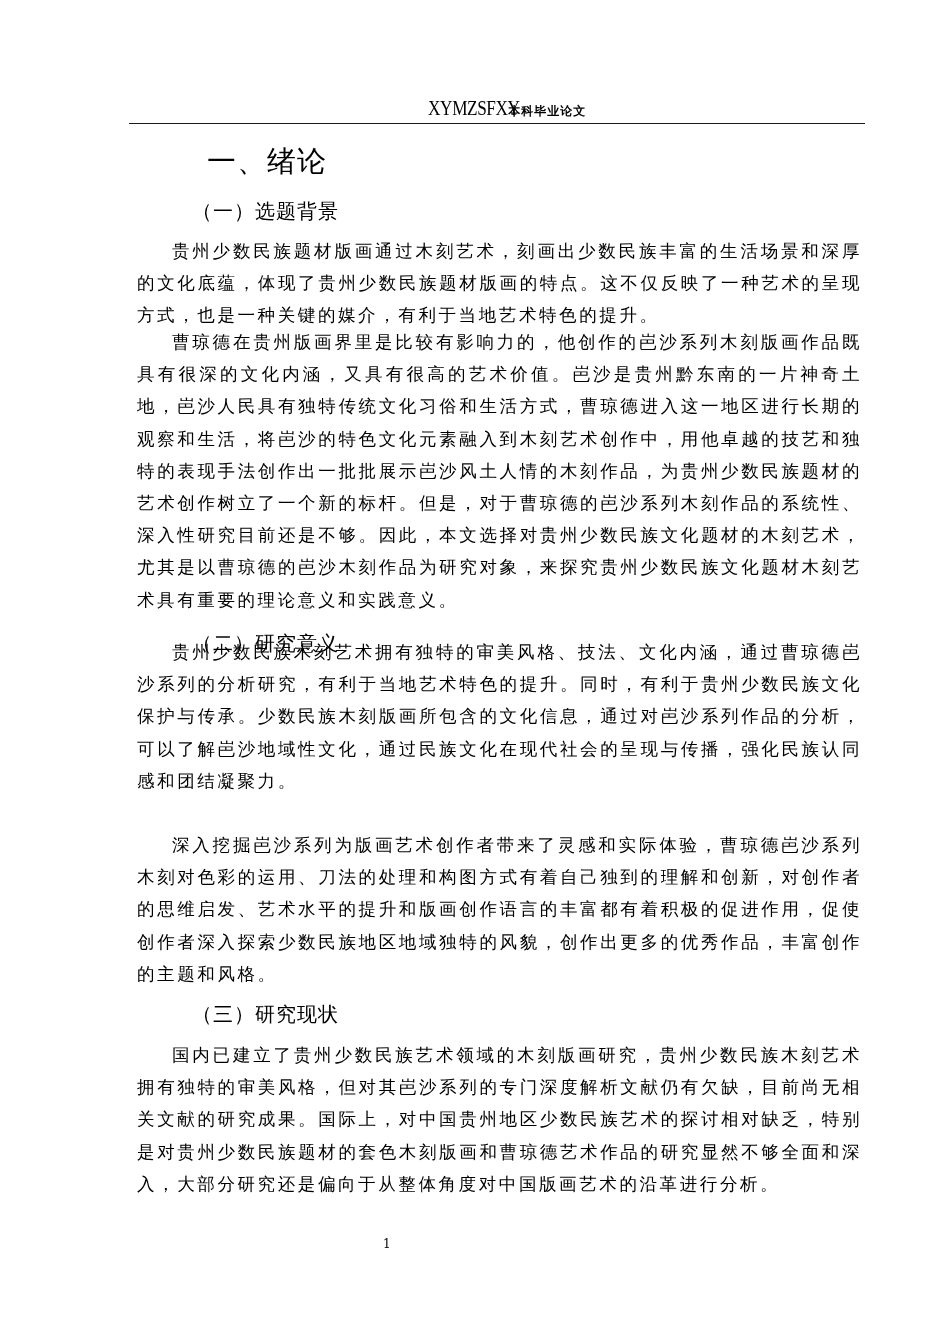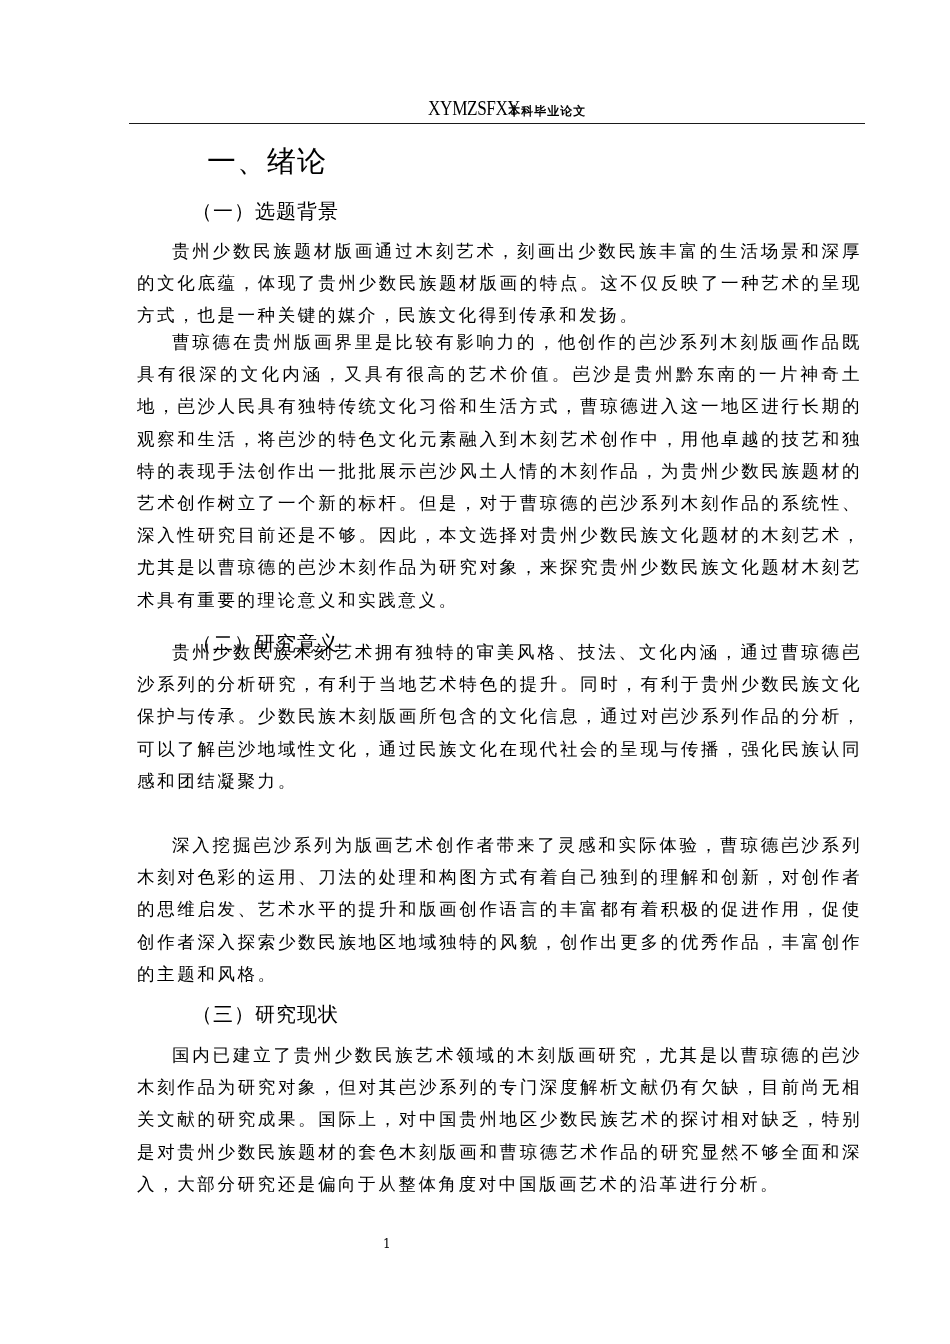--- a/index.html
+++ b/index.html
@@ -86,23 +86,23 @@
 <body>
 
 <div class="page-header">
   <span class="latin">XYMZSFXY</span>
   <span class="cjk">本科毕业论文</span>
 </div>
 
 <div class="h1">一、绪论</div>
 
 <div class="h2" style="top:196px;">（一）选题背景</div>
-<p class="para" style="top:235px;">贵州少数民族题材版画通过木刻艺术，刻画出少数民族丰富的生活场景和深厚的文化底蕴，体现了贵州少数民族题材版画的特点。这不仅反映了一种艺术的呈现方式，也是一种关键的媒介，民族文化得到传承和发扬。</p>
+<p class="para" style="top:235px;">贵州少数民族题材版画通过木刻艺术，刻画出少数民族丰富的生活场景和深厚的文化底蕴，体现了贵州少数民族题材版画的特点。这不仅反映了一种艺术的呈现方式，也是一种关键的媒介，有利于当地艺术特色的提升。</p>
 <p class="para" style="top:326px;">曹琼德在贵州版画界里是比较有影响力的，他创作的岜沙系列木刻版画作品既具有很深的文化内涵，又具有很高的艺术价值。岜沙是贵州黔东南的一片神奇土地，岜沙人民具有独特传统文化习俗和生活方式，曹琼德进入这一地区进行长期的观察和生活，将岜沙的特色文化元素融入到木刻艺术创作中，用他卓越的技艺和独特的表现手法创作出一批批展示岜沙风土人情的木刻作品，为贵州少数民族题材的艺术创作树立了一个新的标杆。但是，对于曹琼德的岜沙系列木刻作品的系统性、深入性研究目前还是不够。因此，本文选择对贵州少数民族文化题材的木刻艺术，尤其是以曹琼德的岜沙木刻作品为研究对象，来探究贵州少数民族文化题材木刻艺术具有重要的理论意义和实践意义。</p>
 
 <div class="h2" style="top:628px;">（二）研究意义</div>
 <p class="para" style="top:636px;font-family:Liberation Serif, serif;">贵州少数民族木刻艺术拥有独特的审美风格、技法、文化内涵，通过曹琼德岜沙系列的分析研究，有利于当地艺术特色的提升。同时，有利于贵州少数民族文化保护与传承。少数民族木刻版画所包含的文化信息，通过对岜沙系列作品的分析，可以了解岜沙地域性文化，通过民族文化在现代社会的呈现与传播，强化民族认同感和团结凝聚力。</p>
 <p class="para" style="top:829px;">深入挖掘岜沙系列为版画艺术创作者带来了灵感和实际体验，曹琼德岜沙系列木刻对色彩的运用、刀法的处理和构图方式有着自己独到的理解和创新，对创作者的思维启发、艺术水平的提升和版画创作语言的丰富都有着积极的促进作用，促使创作者深入探索少数民族地区地域独特的风貌，创作出更多的优秀作品，丰富创作的主题和风格。</p>
 
 <div class="h2" style="top:999px;">（三）研究现状</div>
-<p class="para" style="top:1039px;">国内已建立了贵州少数民族艺术领域的木刻版画研究，尤其是以曹琼德的岜沙木刻作品为研究对象，但对其岜沙系列的专门深度解析文献仍有欠缺，目前尚无相关文献的研究成果。国际上，对中国贵州地区少数民族艺术的探讨相对缺乏，特别是对贵州少数民族题材的套色木刻版画和曹琼德艺术作品的研究显然不够全面和深入，大部分研究还是偏向于从整体角度对中国版画艺术的沿革进行分析。</p>
+<p class="para" style="top:1039px;">国内已建立了贵州少数民族艺术领域的木刻版画研究，贵州少数民族木刻艺术拥有独特的审美风格，但对其岜沙系列的专门深度解析文献仍有欠缺，目前尚无相关文献的研究成果。国际上，对中国贵州地区少数民族艺术的探讨相对缺乏，特别是对贵州少数民族题材的套色木刻版画和曹琼德艺术作品的研究显然不够全面和深入，大部分研究还是偏向于从整体角度对中国版画艺术的沿革进行分析。</p>
 
 <div class="page-number">1</div>
 
 </body></html>

